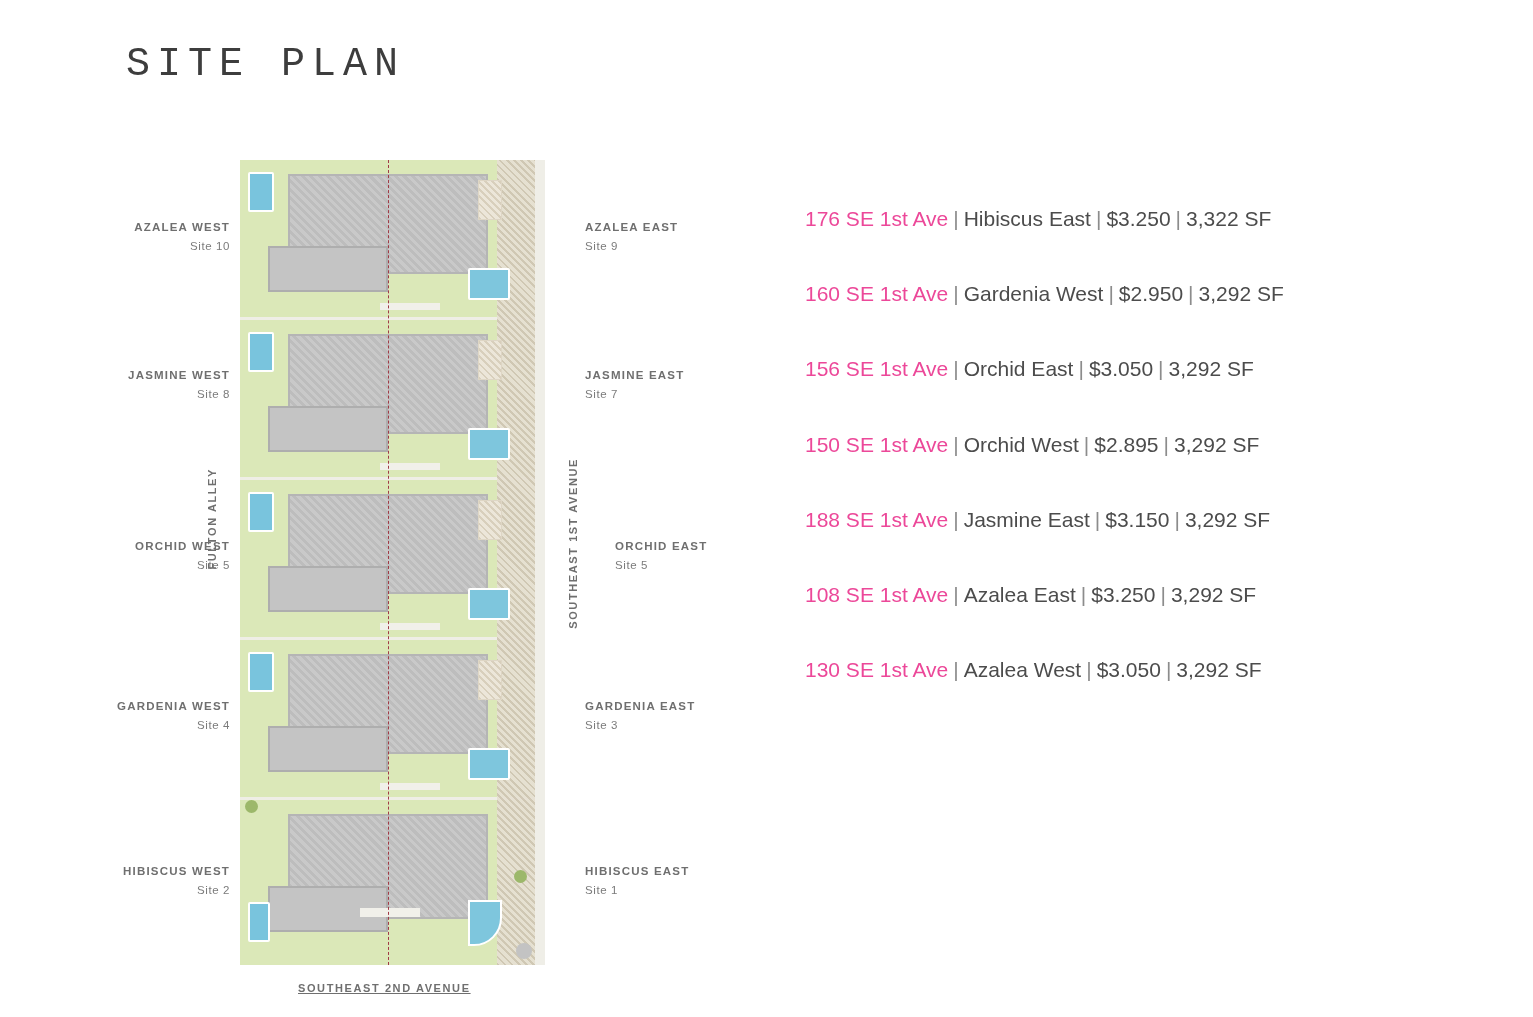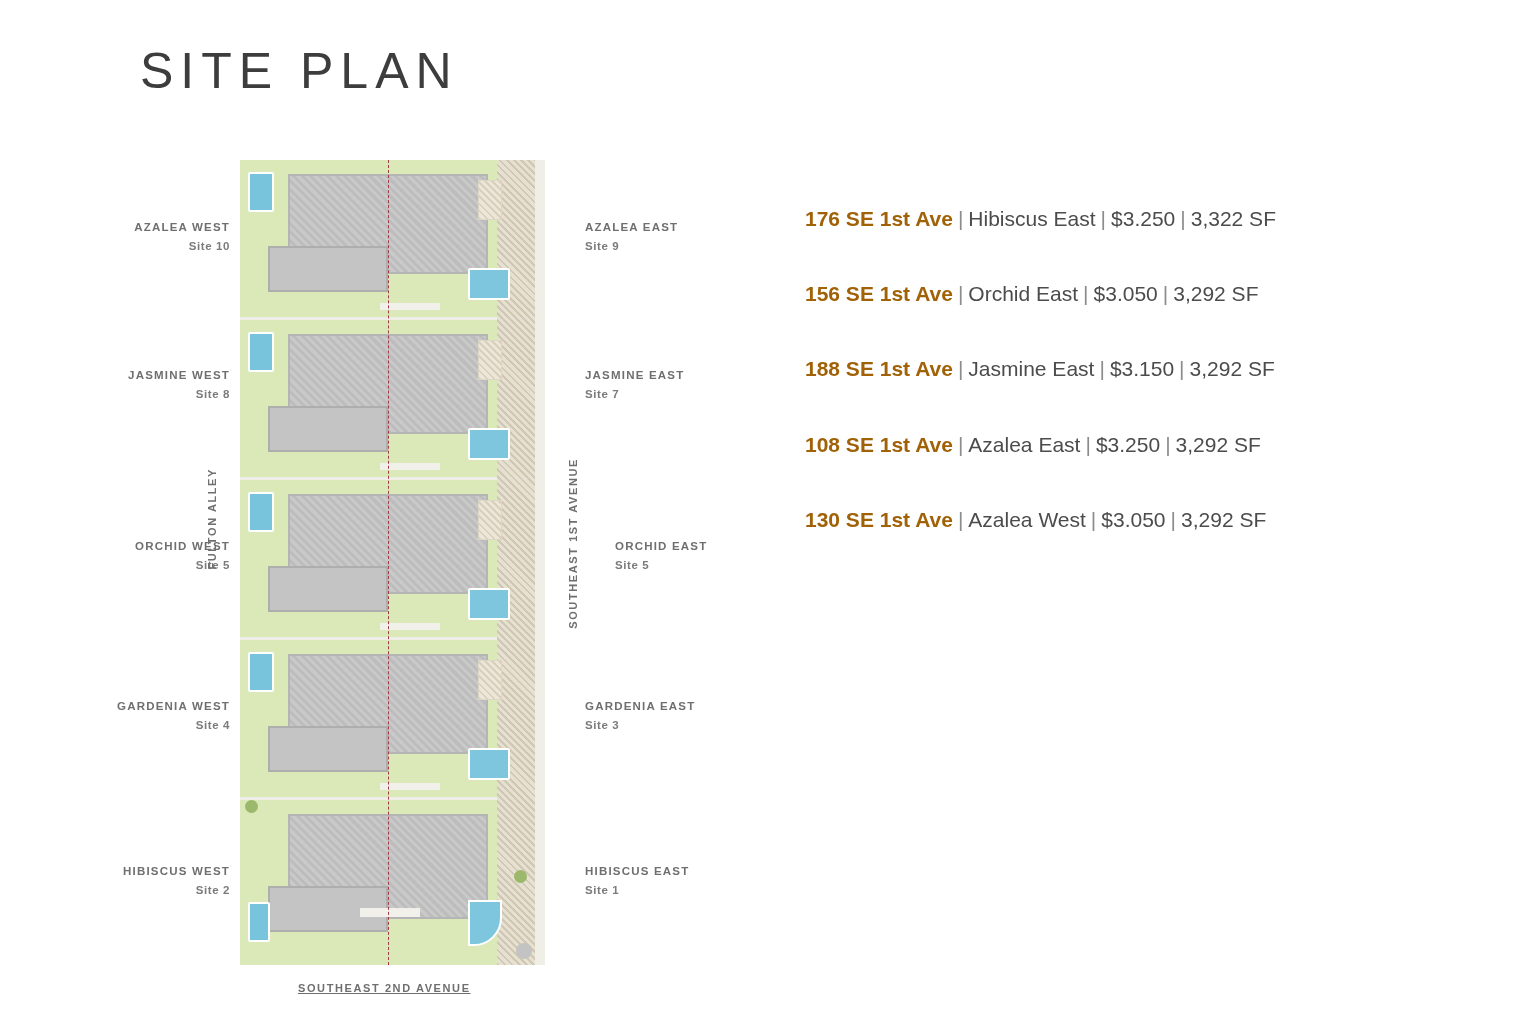--- a/index.html
+++ b/index.html
@@ -12,24 +12,24 @@
     height: 1017px;
     position: relative;
     font-family: "Liberation Sans", sans-serif;
     color: #4a4a4a;
     overflow: hidden;
   }
 
   
   .page-title {
     position: absolute;
-    left: 140px;
+    left: 126px;
     top: 42px;
-    font-family: Liberation Sans, sans-serif;
-    font-size: 50px;
+    font-family: Liberation Mono, monospace;
+    font-size: 40px;
     letter-spacing: 7px;
     color: #3d3d3d;
     font-weight: 400;
   }
 
   
   .siteplan {
     position: absolute;
     left: 80px;
     top: 150px;
@@ -139,21 +139,21 @@
   
   .lot-label {
     position: absolute;
     font-size: 11.5px;
     letter-spacing: 1.2px;
     color: #6f6f6f;
     line-height: 1.65;
   }
   .lot-label .name { font-weight: 700; }
   .lot-label .site {
-    font-weight: 700;
+    font-weight: 400;
     letter-spacing: .6px;
     color: #7b7b7b;
   }
   .lot-label.left  { text-align: right; width: 150px; }
   .lot-label.right { text-align: left;  width: 170px; }
 
   .street-label {
     position: absolute;
     font-size: 11px;
     letter-spacing: 1.6px;
@@ -173,22 +173,22 @@
     width: 700px;
   }
   .listing-row {
     font-size: 21px;
     line-height: 1.2;
     color: #4c4c4c;
     margin-bottom: 50px;
     white-space: nowrap;
   }
   .listing-row .addr {
-    font-weight: 700;
-    color: #a16207;
+    font-weight: 400;
+    color: #ec4899;
   }
   .listing-row .sep {
     color: #8c8c8c;
     padding: 0 5px;
   }
   .listing-row .rest {
     font-weight: 400;
     color: #4c4c4c;
   }
 </style>
@@ -299,25 +299,31 @@
 </div>
 
 <div class="listings">
 
   <div class="listing-row">
     <span class="addr">176 SE 1st Ave</span><span class="sep">|</span><span class="rest">Hibiscus East</span><span class="sep">|</span><span class="rest">$3.250</span><span class="sep">|</span><span class="rest">3,322 SF</span>
   </div>
 
 
 
+  <div class="listing-row">
+    <span class="addr">160 SE 1st Ave</span><span class="sep">|</span><span class="rest">Gardenia West</span><span class="sep">|</span><span class="rest">$2.950</span><span class="sep">|</span><span class="rest">3,292 SF</span>
+  </div>
 
   <div class="listing-row">
     <span class="addr">156 SE 1st Ave</span><span class="sep">|</span><span class="rest">Orchid East</span><span class="sep">|</span><span class="rest">$3.050</span><span class="sep">|</span><span class="rest">3,292 SF</span>
   </div>
 
+  <div class="listing-row">
+    <span class="addr">150 SE 1st Ave</span><span class="sep">|</span><span class="rest">Orchid West</span><span class="sep">|</span><span class="rest">$2.895</span><span class="sep">|</span><span class="rest">3,292 SF</span>
+  </div>
 
   <div class="listing-row">
     <span class="addr">188 SE 1st Ave</span><span class="sep">|</span><span class="rest">Jasmine East</span><span class="sep">|</span><span class="rest">$3.150</span><span class="sep">|</span><span class="rest">3,292 SF</span>
   </div>
 
 
   <div class="listing-row">
     <span class="addr">108 SE 1st Ave</span><span class="sep">|</span><span class="rest">Azalea East</span><span class="sep">|</span><span class="rest">$3.250</span><span class="sep">|</span><span class="rest">3,292 SF</span>
   </div>
 

